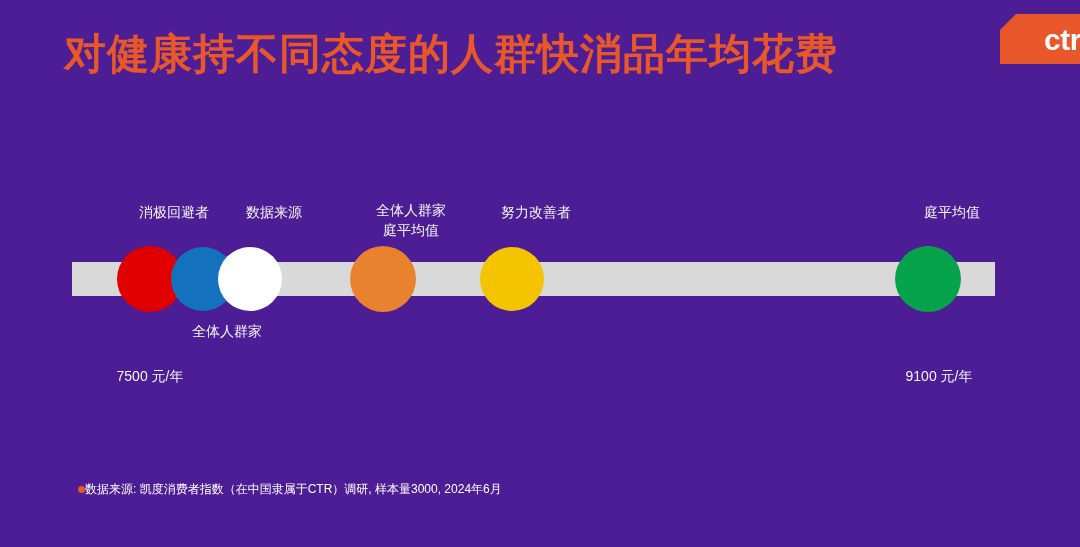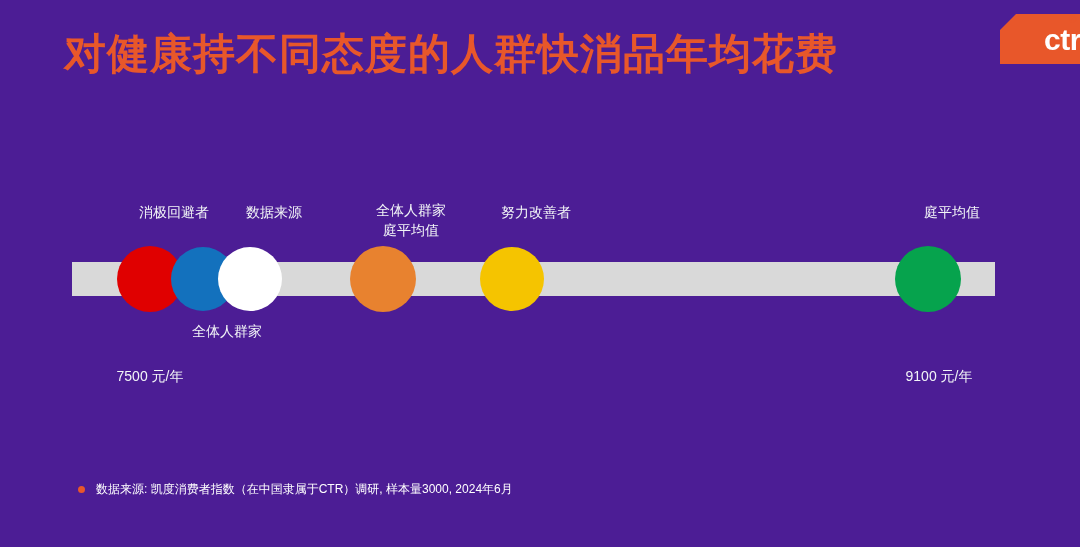--- a/index.html
+++ b/index.html
@@ -113,21 +113,20 @@
     transform: translateX(-50%);
   }
 
   
   .footnote {
     position: absolute;
     left: 78px;
     top: 481px;
     display: flex;
     align-items: center;
-    gap: 11px;
   }
   .footnote-bullet {
     width: 7px;
     height: 7px;
     border-radius: 50%;
     background: #e8572a;
     flex: 0 0 auto;
   }
   .footnote-text {
     font-size: 12px;

